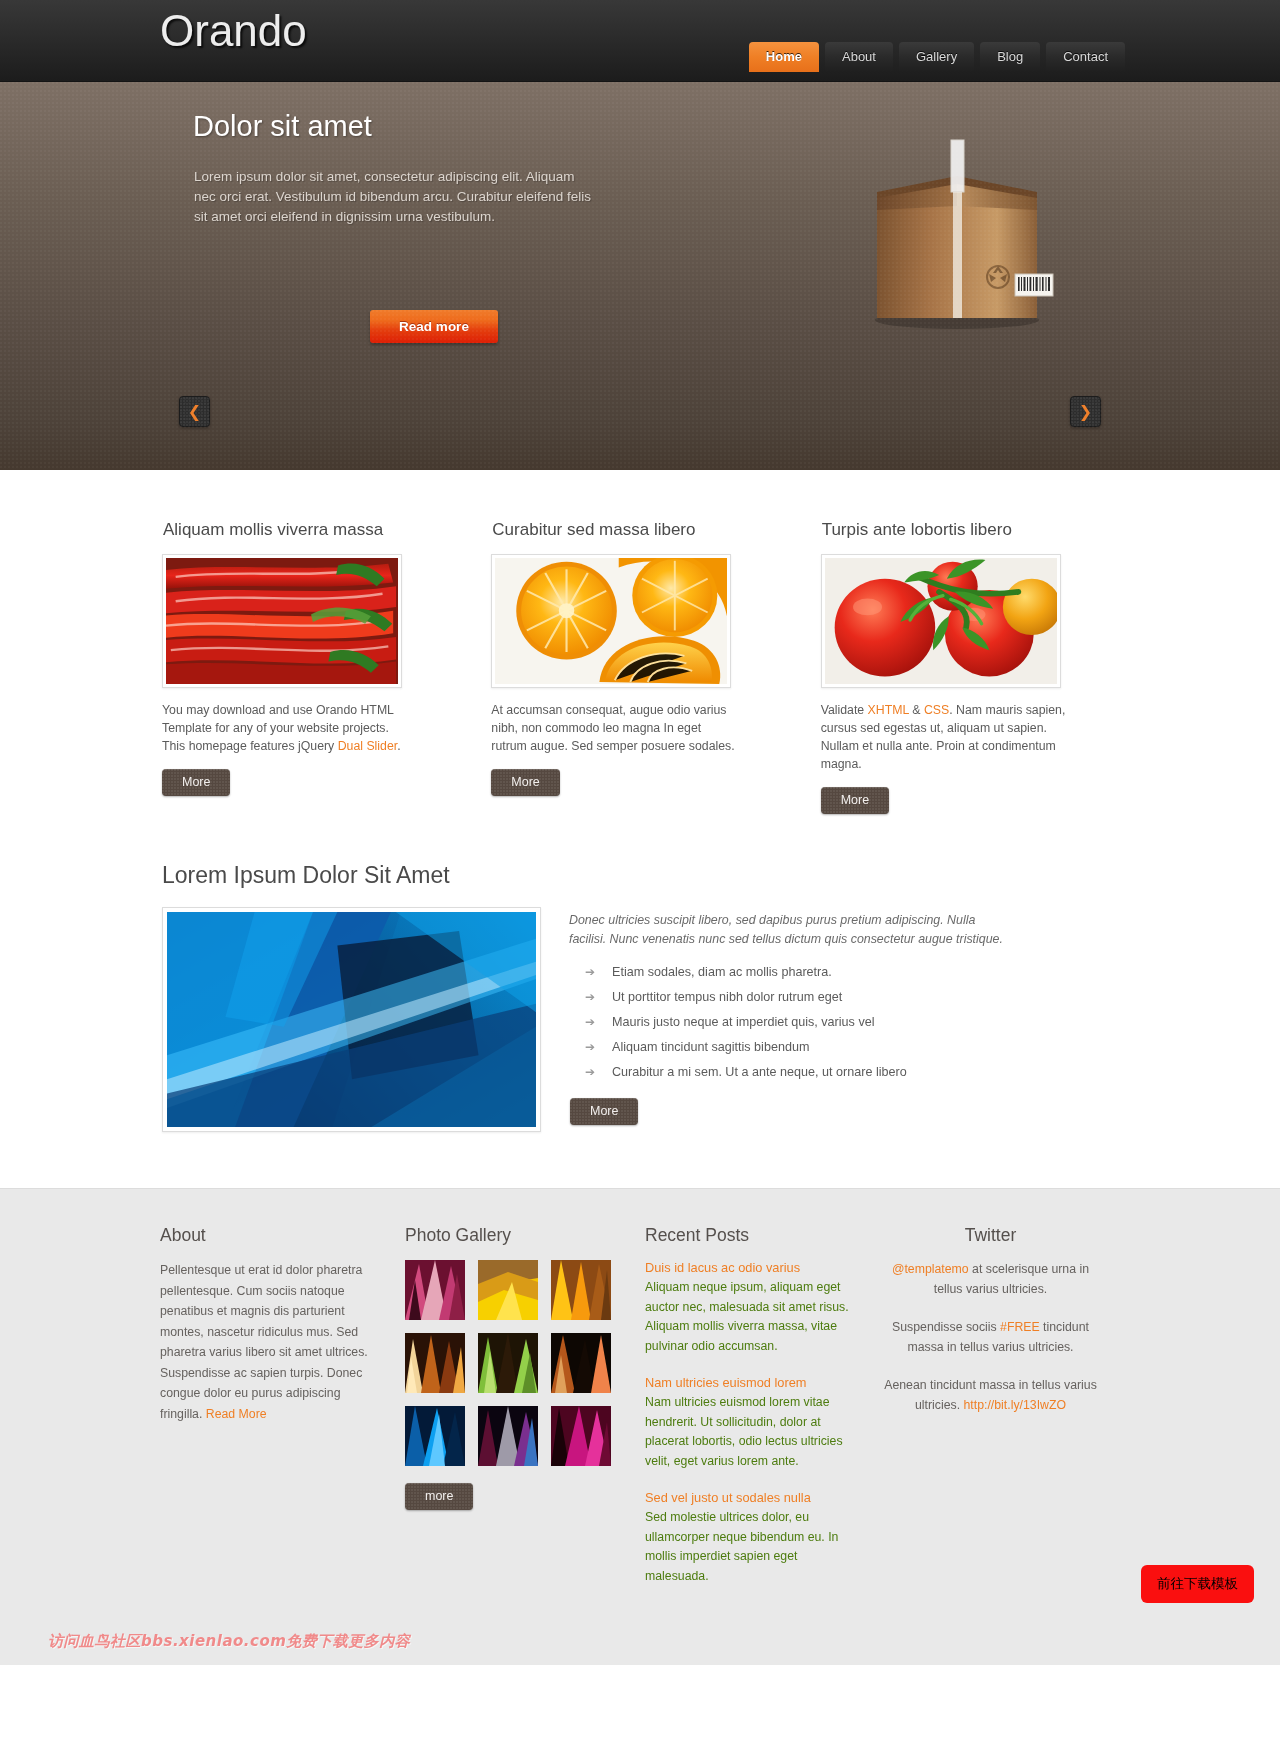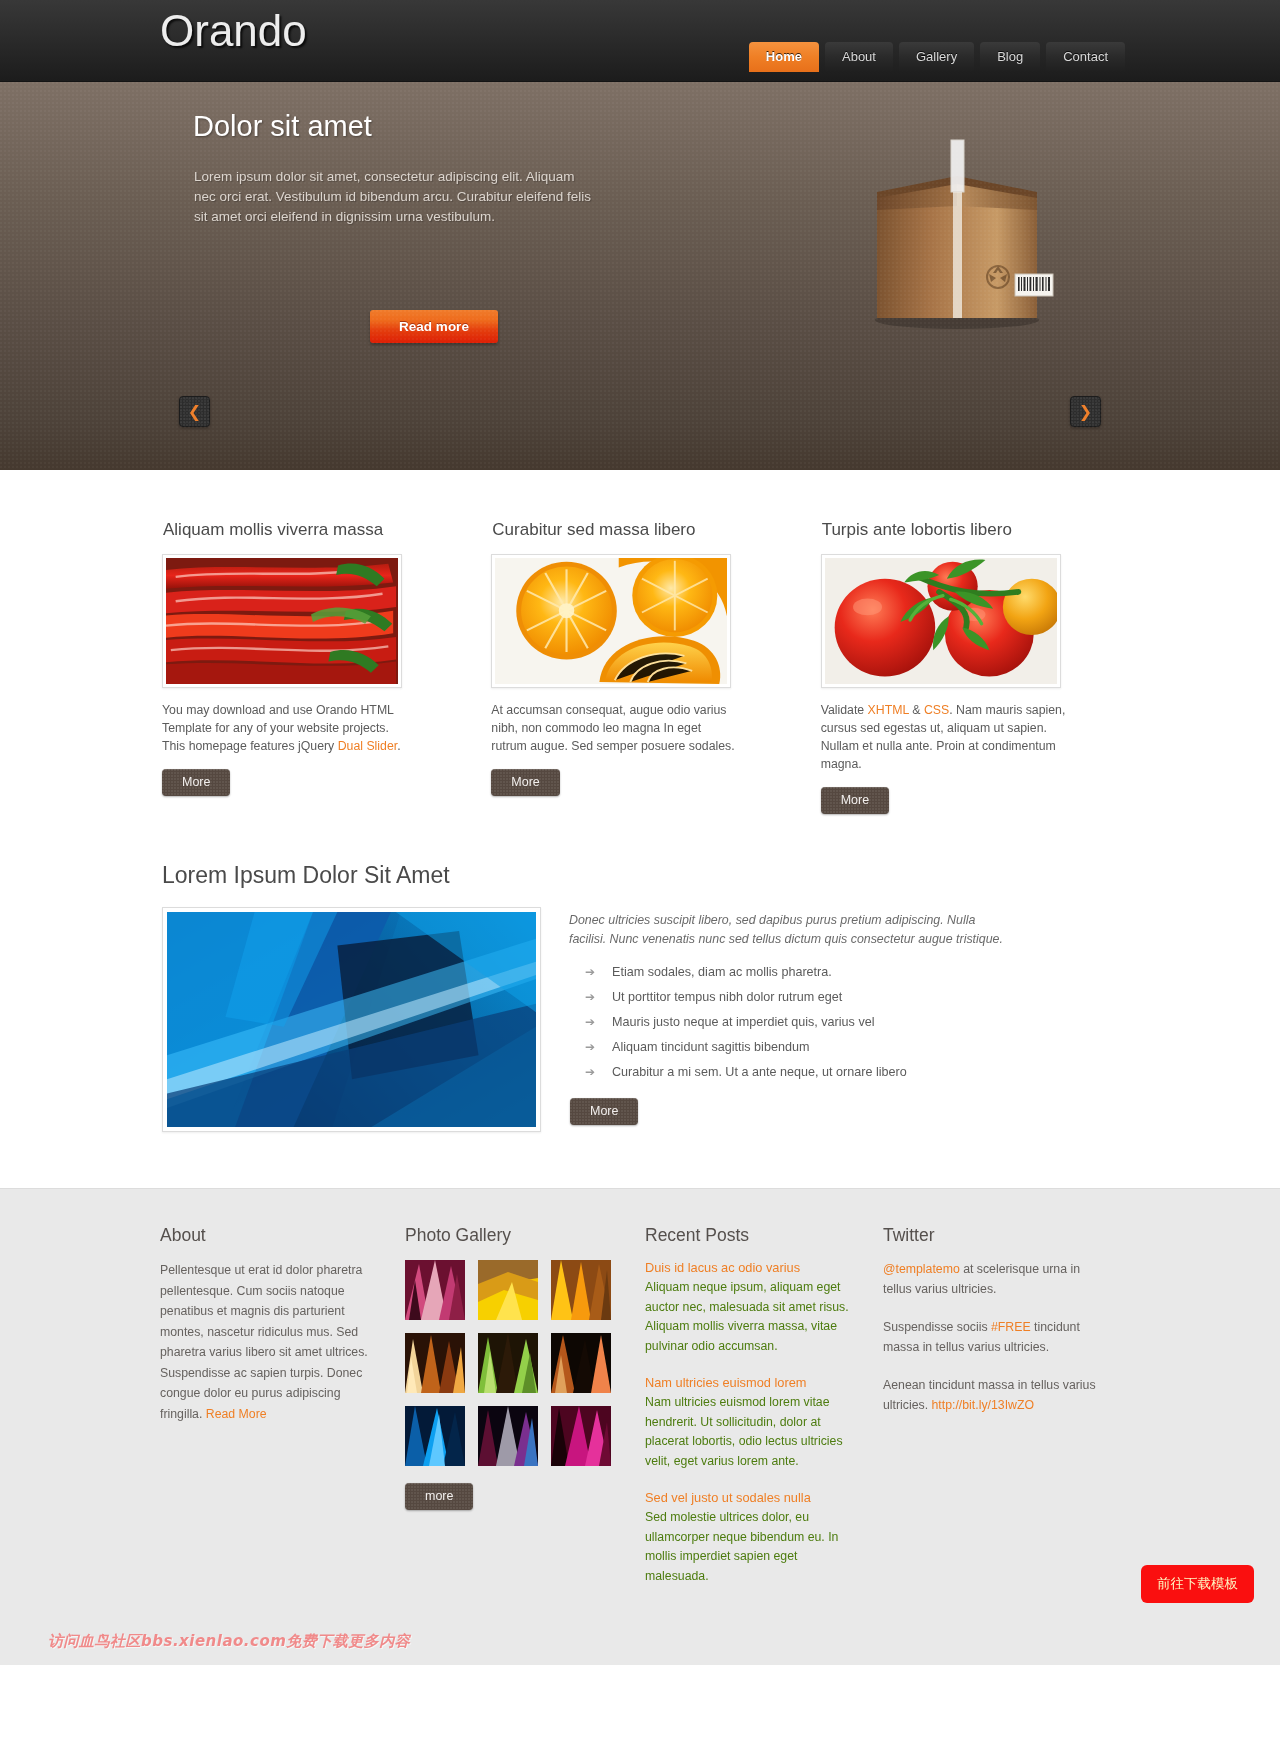--- a/index.html
+++ b/index.html
@@ -257,21 +257,21 @@
   .footer-inner {
     width: 960px;
     margin: 0 auto;
     display: flex;
     gap: 0px;
   }
   .fcol { padding-right: 22px; }
   .fcol-about { width: 245px; }
   .fcol-gallery { width: 240px; }
   .fcol-posts { width: 238px; }
-  .fcol-twitter { width: 237px; }
+  .fcol-twitter { width: 237px; text-align: center; }
   .fcol-title {
     font-size: 17.5px;
     color: #55504d;
     font-weight: 400;
     margin-bottom: 14px;
   }
   .fcol-text {
     font-size: 12.3px;
     line-height: 20.5px;
     color: #66625f;
@@ -316,21 +316,21 @@
     letter-spacing: 0.5px;
     white-space: nowrap;
     text-shadow: 1px 1px 0 rgba(255,255,255,0.6);
     font-family: "DejaVu Sans", sans-serif;
   }
   .dl-button {
     position: absolute;
     right: 26px;
     bottom: 62px;
     background: #fa0f0f;
-    color: #fef9c3;
+    color: #000000;
     border: none;
     border-radius: 6px;
     padding: 10px 16px;
     font-size: 13.5px;
     cursor: pointer;
     font-family: "DejaVu Sans", sans-serif;
   }
 </style>
 </head>
 <body>

